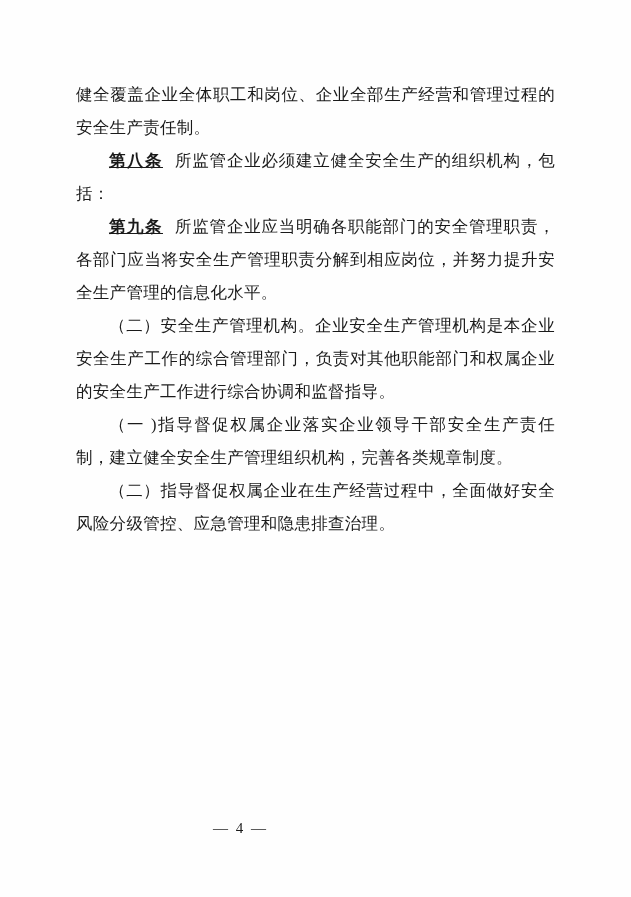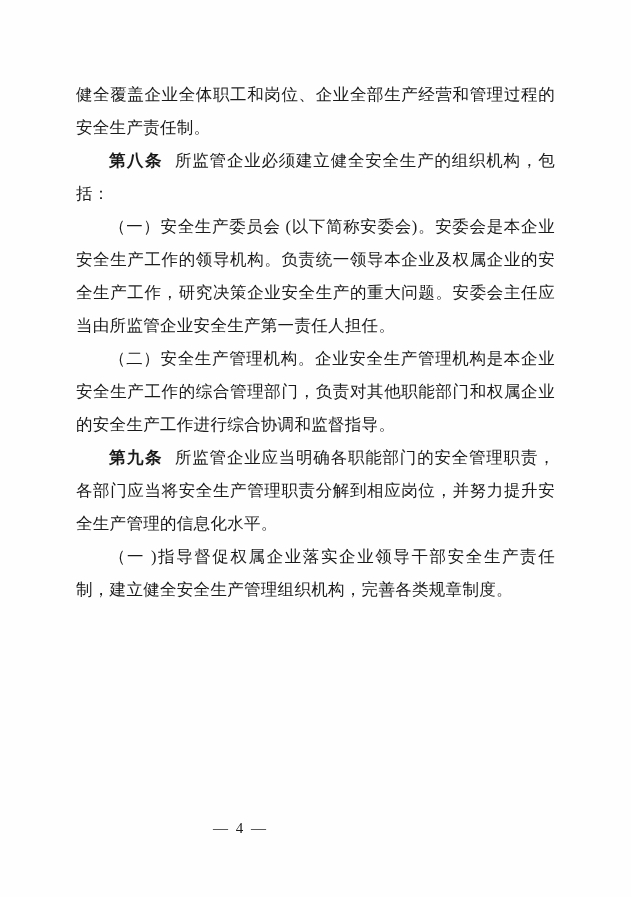--- a/index.html
+++ b/index.html
@@ -34,20 +34,21 @@
     margin: 0;
     text-indent: 0;
   }
   .para.indent {
     text-indent: 2em;
   }
   .article-label {
     font-family: "DejaVu Serif", "Liberation Serif", serif;
     font-weight: bold;
     letter-spacing: 1px;
+    text-decoration: underline;
   }
   .gap-sm { display: inline-block; width: 0.7em; }
   .footer {
     position: absolute;
     left: 0;
     right: 0;
     bottom: 60px;
     text-align: center;
     font-size: 15px;
     letter-spacing: 2px;
@@ -67,37 +68,37 @@
   <div class="doc-body">
 
     <p class="para">
       <span>健全覆盖企业全体职工和岗位、企业全部生产经营和管理过程的安全生产责任制。</span>
     </p>
 
     <p class="para indent">
       <span class="article-label">第八条</span><span class="gap-sm"></span><span>所监管企业必须建立健全安全生产的组织机构，包括：</span>
     </p>
 
+
     <p class="para indent">
-      <span>（一）安全生产委员会 (以下简称安委会)。安委会是本企业安全生产工作的领导机构。负责统一领导本企业及权属企业的安全生产工作，研究决策企业安全生产的重大问题。安委会主任应当由所监管企业安全生产第一责任人担任。</span>
+      <span class="article-label">第九条</span><span class="gap-sm"></span><span>所监管企业应当明确各职能部门的安全管理职责，各部门应当将安全生产管理职责分解到相应岗位，并努力提升安全生产管理的信息化水平。</span>
     </p>
 
     <p class="para indent">
       <span>（二）安全生产管理机构。企业安全生产管理机构是本企业安全生产工作的综合管理部门，负责对其他职能部门和权属企业的安全生产工作进行综合协调和监督指导。</span>
-    </p>
-
-    <p class="para indent">
-      <span class="article-label">第九条</span><span class="gap-sm"></span><span>所监管企业应当明确各职能部门的安全管理职责，各部门应当将安全生产管理职责分解到相应岗位，并努力提升安全生产管理的信息化水平。</span>
     </p>
 
 
 
     <p class="para indent">
       <span>（一 )指导督促权属企业落实企业领导干部安全生产责任制，建立健全安全生产管理组织机构，完善各类规章制度。</span>
     </p>
 
+    <p class="para indent">
+      <span>（二）指导督促权属企业在生产经营过程中，全面做好安全风险分级管控、应急管理和隐患排查治理。</span>
+    </p>
 
   </div>
 
   <div class="footer">
     <span class="page-num-wrap">— 4 —</span>
   </div>
 </div>
 
 </body></html>

